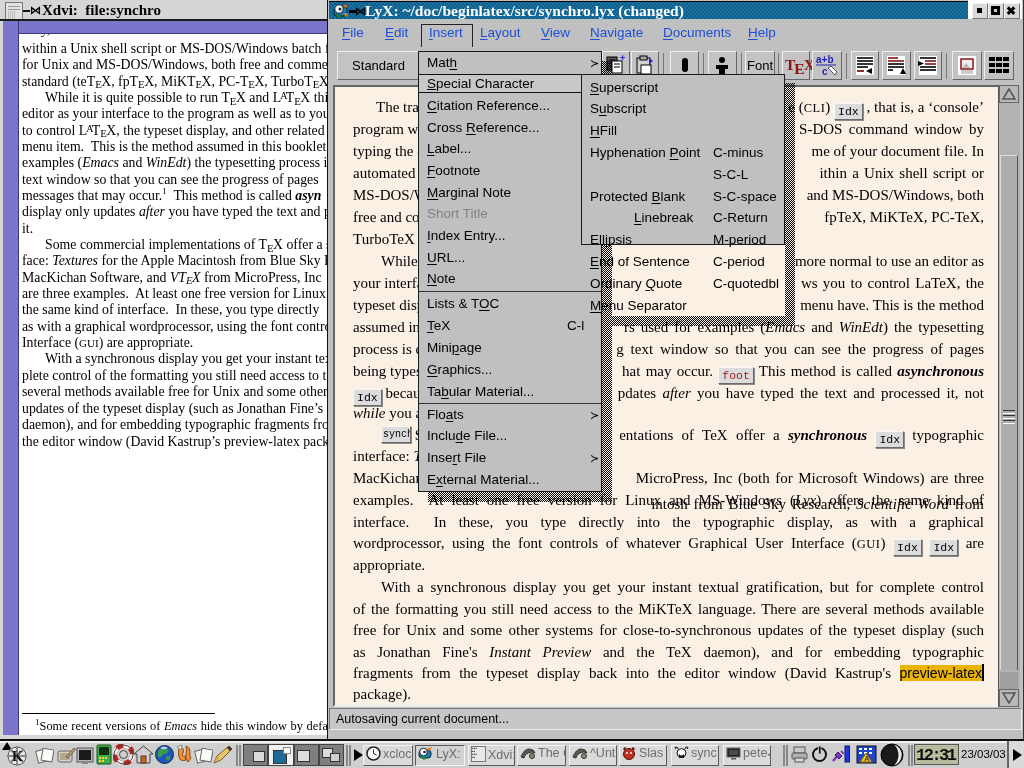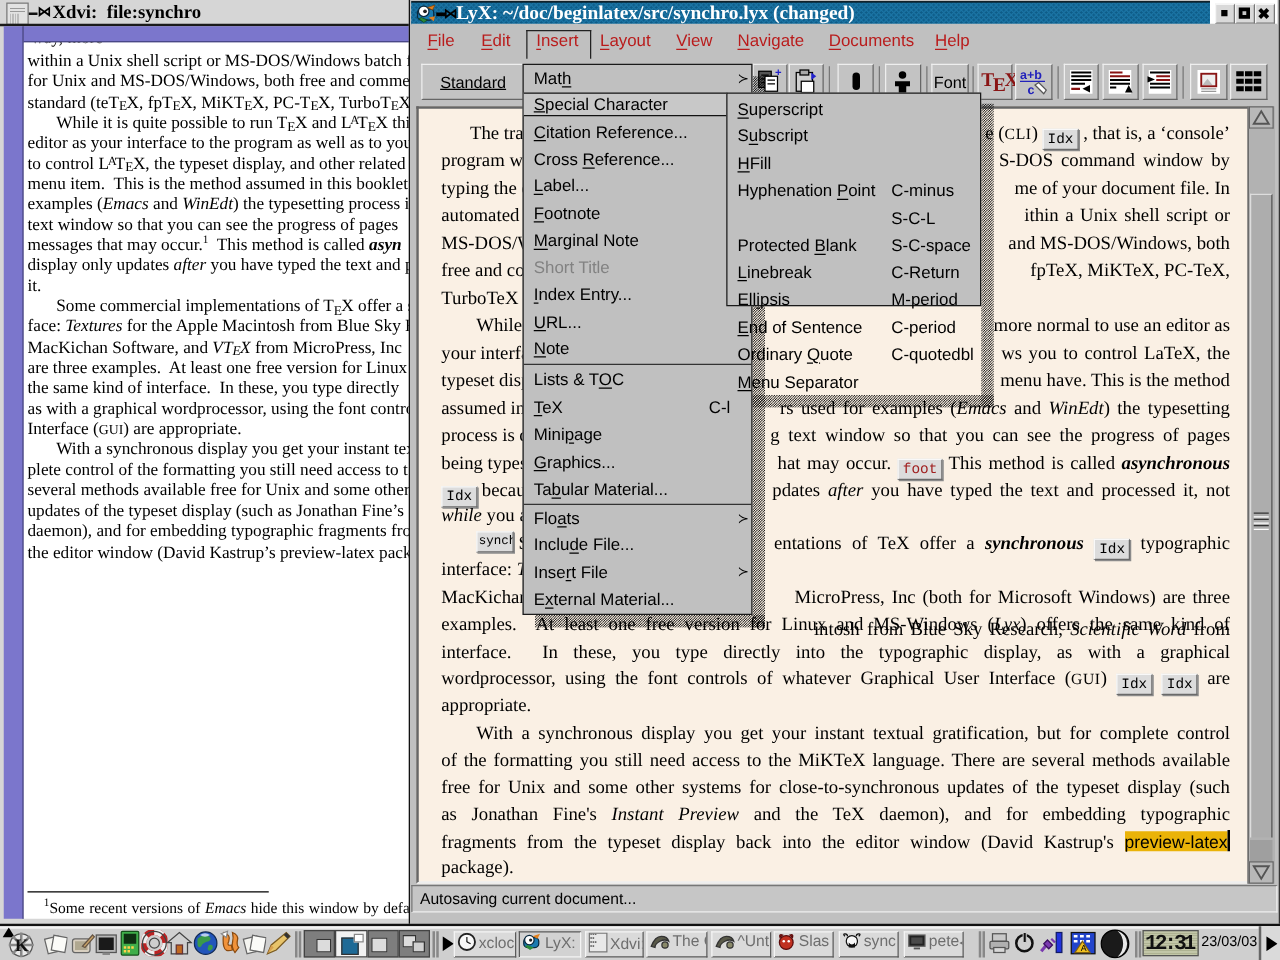--- a/index.html
+++ b/index.html
@@ -14,21 +14,21 @@
 #xpage{position:absolute;left:19px;top:34px;right:0;bottom:6px;background:#fff;overflow:hidden;}
 .xl{position:absolute;white-space:nowrap;font-family:"Liberation Serif",serif;font-size:13.8px;color:#000;line-height:16px;height:16px;}
 .low{position:relative;top:2.5px;font-size:0.78em;letter-spacing:-0.5px;}
 .lah{font-size:0.72em;position:relative;top:-3px;margin-left:-1px;margin-right:-1.5px;}
 sup.fn{font-size:9px;vertical-align:super;line-height:0;}
 
 #lyx{position:absolute;left:327px;top:0;width:697px;height:740px;background:#c0c0c0;border-left:1px solid #111;border-right:1px solid #333;box-sizing:border-box;}
 #ltit{position:absolute;left:1px;top:1px;right:54px;height:18px;background:#1b74a4;background-image:radial-gradient(#0e5c88 0.9px,transparent 1.05px),radial-gradient(#0e5c88 0.9px,transparent 1.05px);background-size:4px 4px;background-position:0 0,2px 2px;border-top:1px solid #000;color:#fff;font:bold 15.5px "Liberation Serif",serif;line-height:18px;}
 #lbtns{position:absolute;top:0;right:1px;width:54px;height:20px;background:#fff;}
 .wbtn{position:absolute;top:3px;width:14px;height:14px;background:#d9d9d9;border:1px solid;border-color:#f5f5f5 #777 #777 #f5f5f5;}
-#lmenubar{position:absolute;left:1px;top:19px;right:1px;height:28px;background:#c0c0c0;font-size:13.5px;color:#b91c1c;}
+#lmenubar{position:absolute;left:1px;top:19px;right:1px;height:28px;background:#c0c0c0;font-size:13.5px;color:#1d4ed8;}
 .mi{position:absolute;top:0;height:28px;line-height:28px;}
 .mi u{text-decoration:underline;text-underline-offset:2px;}
 #ltoolbar{position:absolute;left:1px;top:47px;right:1px;height:38px;background:#c0c0c0;}
 .tbtn{position:absolute;top:4px;height:29px;background:#c3c3c3;border:1px solid;border-color:#eee #666 #666 #eee;box-sizing:border-box;}
 .tsepv{position:absolute;top:6px;width:1px;height:26px;background:#777;}
 #ldoc{position:absolute;left:5px;top:85px;width:665px;bottom:33px;background:#faf0e4;border:2px solid;border-color:#666 #eee #eee #666;overflow:hidden;box-sizing:content-box;}
 #lscroll{position:absolute;right:3px;top:85px;width:21px;bottom:33px;background:#b2b2b2;border-left:1px solid #555;}
 #lstatus{position:absolute;left:1px;right:1px;bottom:10px;height:20px;background:#c6c6c6;border:1px solid;border-color:#777 #eee #eee #777;font-size:12.5px;line-height:21px;color:#000;}
 #lbot{position:absolute;left:1px;right:1px;bottom:1px;height:8px;background:#c0c0c0;}
 
@@ -126,21 +126,21 @@
     <span class="mi" style="left:56px;"><u>E</u>dit</span>
     <span class="mi" style="left:100px;"><u>I</u>nsert</span>
     <span class="mi" style="left:151px;"><u>L</u>ayout</span>
     <span class="mi" style="left:212px;"><u>V</u>iew</span>
     <span class="mi" style="left:261px;"><u>N</u>avigate</span>
     <span class="mi" style="left:334px;"><u>D</u>ocuments</span>
     <span class="mi" style="left:419px;"><u>H</u>elp</span>
     <div style="position:absolute;left:92px;top:5px;width:50px;height:27px;border:1px solid #222;border-bottom:none;"></div>
   </div>
   <div id="ltoolbar">
-    <div class="tbtn" style="left:8px;width:83px;font-size:13px;text-align:center;line-height:27px;text-decoration:underline;">Standard</div>
+    <div class="tbtn" style="left:8px;width:83px;font-size:13px;text-align:center;line-height:27px;">Standard</div>
     <div class="tbtn" style="left:273px;width:28px;"><svg width="26" height="27" viewBox="0 0 26 27">
             <rect x="4" y="5" width="10" height="13" fill="#555" stroke="#000"></rect>
             <line x1="6" y1="8" x2="12" y2="8" stroke="#000"></line>
             <line x1="6" y1="11" x2="12" y2="11" stroke="#000"></line>
             <line x1="6" y1="14" x2="12" y2="14" stroke="#000"></line>
             <rect x="9" y="9" width="10" height="12" fill="#fff" stroke="#000"></rect>
             <line x1="11" y1="12" x2="17" y2="12" stroke="#000"></line>
             <line x1="11" y1="15" x2="17" y2="15" stroke="#000"></line>
             <text x="17" y="9" font-size="9" font-weight="bold" fill="#2222cc">+</text>
           </svg></div>
@@ -324,21 +324,21 @@
 
   <div class="menupanel" id="m2" style="left:581px;top:73.5px;width:204px;height:171px;">
     <div class="mitem" style="top:2px;"><u>S</u>uperscript</div>
     <div class="mitem" style="top:23.8px;">S<u>u</u>bscript</div>
     <div class="mitem" style="top:45.6px;"><u>H</u>Fill</div>
     <div class="mitem" style="top:67.4px;">Hyphenation <u>P</u>oint</div>
         <div class="msc" style="left:131px;top:67.4px;height:22px;line-height:22px;">C-minus</div>
         <div class="msc" style="left:131px;top:89.2px;height:22px;line-height:22px;">S-C-L</div>
     <div class="mitem" style="top:111px;">Protected <u>B</u>lank</div>
         <div class="msc" style="left:131px;top:111px;height:22px;line-height:22px;">S-C-space</div>
-    <div class="mitem" style="top:132.8px;"><u>L</u>inebreak</div>
+    <div class="mitem" style="top:132.8px;margin-left:44px;"><u>L</u>inebreak</div>
         <div class="msc" style="left:131px;top:132.8px;height:22px;line-height:22px;">C-Return</div>
     <div class="mitem" style="top:154.6px;">Ell<u>i</u>psis</div>
         <div class="msc" style="left:131px;top:154.6px;height:22px;line-height:22px;">M-period</div>
     <div class="mitem" style="top:176.4px;"><u>E</u>nd of Sentence</div>
         <div class="msc" style="left:131px;top:176.4px;height:22px;line-height:22px;">C-period</div>
     <div class="mitem" style="top:198.2px;">Ordinary <u>Q</u>uote</div>
         <div class="msc" style="left:131px;top:198.2px;height:22px;line-height:22px;">C-quotedbl</div>
     <div class="mitem" style="top:220px;"><u>M</u>enu Separator</div>
   </div>
 </div>

